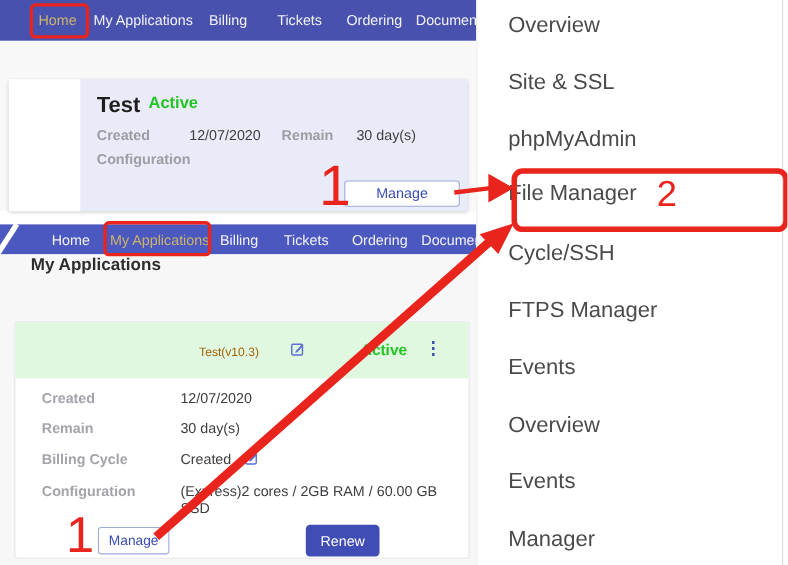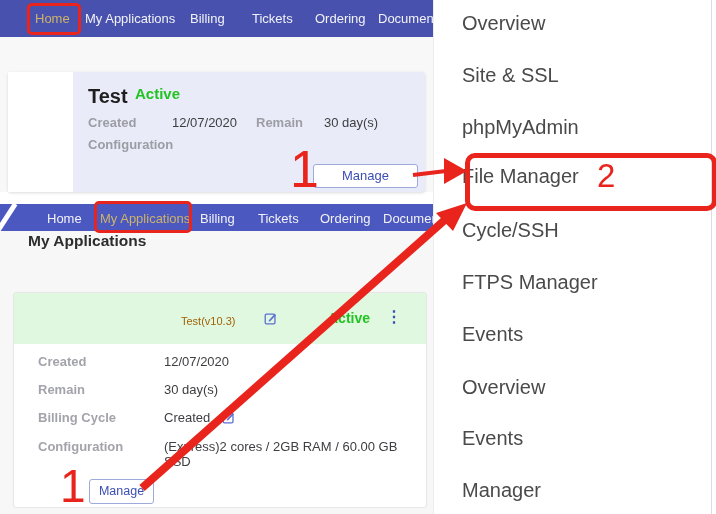--- a/index.html
+++ b/index.html
@@ -122,20 +122,21 @@
     <span class="edit2">
       <svg width="13" height="13" viewBox="0 0 16 16">
           <rect x="1.5" y="2.5" width="12" height="12" rx="1.5" fill="none" stroke="#5b6fd4" stroke-width="1.6"></rect>
           <path d="M6 10 L13 2.5 L14.6 4.1 L7.6 11.4 L5.6 11.8 Z" fill="#5b6fd4"></path>
         </svg>
     </span>
     <span class="row-label" style="top:146px">Configuration</span>
     <span class="row-value" style="top:146px">(Express)2 cores / 2GB RAM / 60.00 GB SSD</span>
 
     <div class="btn-outline manage">Manage</div>
+    <div class="btn-solid">Renew</div>
   </div>
 
   <div class="abs panel">
     <div class="edge"></div>
     <div class="menu-item" style="top:12px">Overview</div>
     <div class="menu-item" style="top:64px">Site &amp; SSL</div>
     <div class="menu-item" style="top:116px">phpMyAdmin</div>
     <div class="menu-item" style="top:165px">File Manager</div>
     <div class="menu-item" style="top:219px">Cycle/SSH</div>
     <div class="menu-item" style="top:271px">FTPS Manager</div>

